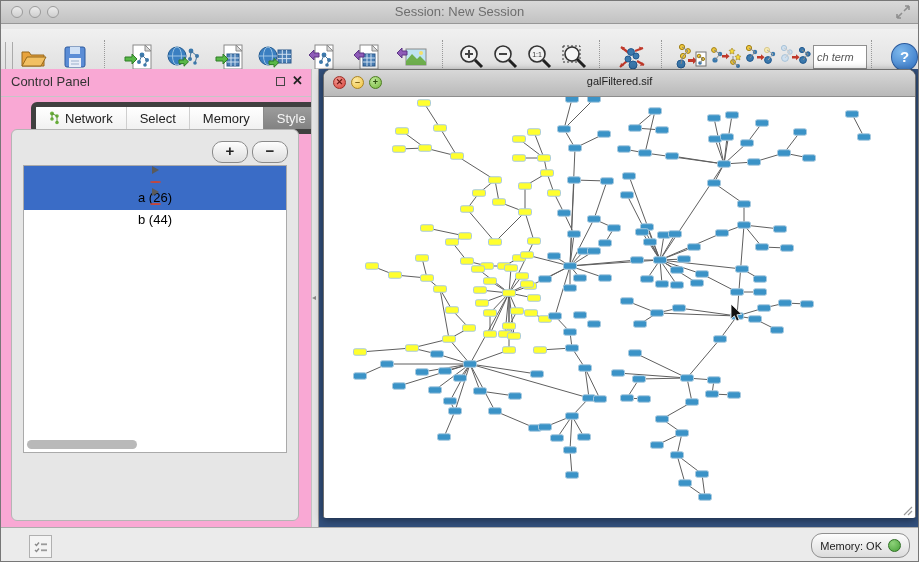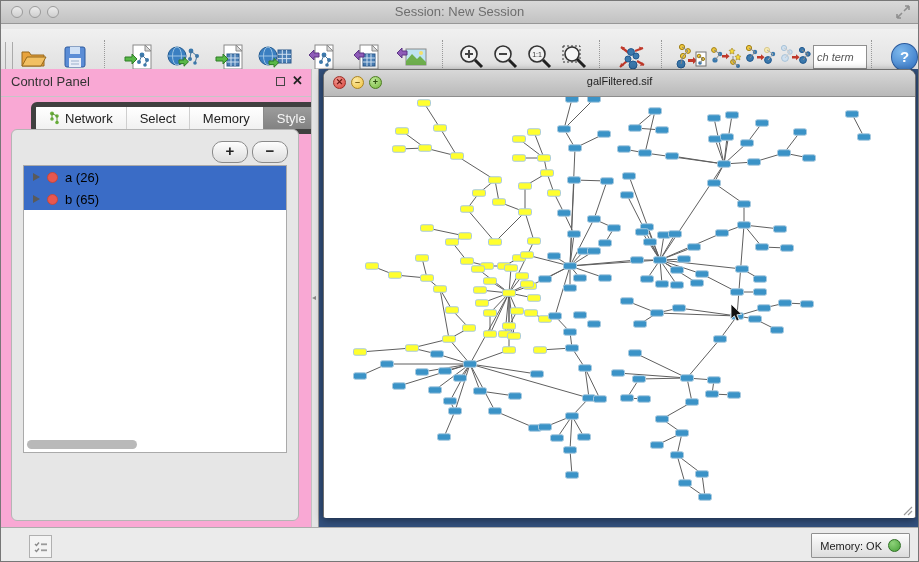--- a/index.html
+++ b/index.html
@@ -38,21 +38,21 @@
   .cp-float{position:absolute;right:26px;top:8px;width:9px;height:9px;border:1.5px solid #444;box-sizing:border-box;}
   .cp-close{position:absolute;right:8px;top:4px;font-size:13px;font-weight:bold;color:#222;}
   .seg{position:absolute;left:30px;top:33px;display:flex;border:5px solid #404040;border-radius:6px;background:#fff;overflow:hidden;height:22px;align-items:stretch;}
   .seg-item{display:flex;align-items:center;gap:5px;padding:0 13px;font-size:13px;color:#222;border-left:1px solid #cfcfcf;background:linear-gradient(#ffffff,#f1f1f1);}
   .seg-item:first-child{border-left:none;}
   .seg-item.active{background:linear-gradient(#9c9c9c,#828282);color:#f5f5f5;border-left-color:#8a8a8a;}
   .cp-panel{position:absolute;left:10px;top:60px;width:288px;height:392px;border:1px solid #b5b5b5;border-radius:6px;background:#e6e6e6;box-sizing:border-box;}
   .pm-btn{position:absolute;top:11px;width:34px;height:20px;border:1px solid #8a8a8a;border-radius:10px;
     background:linear-gradient(#fdfdfd,#dedede);font-size:15px;font-weight:bold;color:#222;text-align:center;line-height:17px;}
   .sets-list{position:absolute;left:11px;top:35px;width:264px;height:288px;background:#fff;border:1px solid #aaa;box-sizing:border-box;overflow:hidden;}
-  .set-row{height:22px;display:flex;align-items:center;gap:7px;padding-left:9px;font-size:13px;color:#000;}
+  .set-row{height:22px;display:flex;align-items:center;gap:7px;font-size:13px;color:#000;flex-direction:column;}
   .set-row.selected{background:#3a6cc6;}
   .tri{width:0;height:0;border-left:7px solid #5a5a5a;border-top:4.5px solid transparent;border-bottom:4.5px solid transparent;}
   .red-dot{width:11px;height:11px;border-radius:50%;background:#e8574f;border:1px solid #c04840;box-sizing:border-box;}
   .hscroll{position:absolute;left:3px;bottom:3px;width:110px;height:9px;border-radius:5px;background:#b9b9b9;}
   .cp-actions{position:absolute;left:0;top:397px;width:100%;height:34px;}
   .act-btn{position:absolute;height:30px;border:1px solid #8a8a8a;border-radius:8px;
     background:linear-gradient(#fdfdfd,#e3e3e3);display:flex;align-items:center;justify-content:center;box-sizing:border-box;}
 
   
   .splitter{position:absolute;left:310px;top:0;width:8px;height:100%;background:#e4e4e4;border-left:1px solid #c2c2c2;border-right:1px solid #9a9a9a;box-sizing:border-box;}
@@ -70,21 +70,21 @@
   .nw-red{left:9px;background:radial-gradient(circle at 35% 30%,#f09a93,#d9433a);border:1px solid #9e2e27;color:#6b1510;}
   .nw-yellow{left:27px;background:radial-gradient(circle at 35% 30%,#fbe9a8,#f0c33c);border:1px solid #ab8420;color:#7a5b10;}
   .nw-green{left:45px;background:radial-gradient(circle at 35% 30%,#c0e89a,#75b73c);border:1px solid #4e7d22;color:#2c4e10;}
   .nw-canvas{position:relative;width:100%;height:421px;background:#fff;overflow:hidden;border-radius:0 0 2px 2px;}
   .resize-grip{position:absolute;right:2px;bottom:2px;width:14px;height:14px;}
 
   
   .statusbar{position:absolute;left:0;bottom:0;width:100%;height:34px;background:#ebebeb;border-top:1px solid #adadad;box-sizing:border-box;}
   .task-btn{position:absolute;left:28px;top:7px;width:21px;height:21px;border:1px solid #b0b0b0;background:#f4f4f4;
     display:flex;align-items:center;justify-content:center;}
-  .memory-btn{position:absolute;right:8px;top:5px;height:23px;padding:0 8px;border:1px solid #909090;border-radius:1px;
+  .memory-btn{position:absolute;right:8px;top:5px;height:23px;padding:0 8px;border:1px solid #909090;border-radius:11px;
     background:linear-gradient(#fdfdfd,#dcdcdc);display:flex;align-items:center;gap:6px;font-size:11px;color:#222;}
   .mem-dot{width:13px;height:13px;border-radius:50%;background:radial-gradient(circle at 35% 30%,#8ed27a,#47a038);border:1px solid #2f7024;box-sizing:border-box;}
 </style>
 </head>
 <body>
 
 <div class="app">
 
   <div class="titlebar">
     <div class="tl-dot" style="left:10px"></div>
@@ -339,21 +339,21 @@
 
         <div class="sets-list">
           <div class="set-row selected">
             <span class="tri"></span>
             <span class="red-dot"></span>
             <span>a (26)</span>
           </div>
           <div class="set-row selected">
             <span class="tri"></span>
             <span class="red-dot"></span>
-            <span>b (65)</span>
+            <span>b (44)</span>
           </div>
           <div class="hscroll"></div>
         </div>
 
         <div class="cp-actions">
           <div class="act-btn" style="left:17px;width:31px">
             <svg width="20" height="20" viewBox="0 0 20 20">
               <path d="M16 4 C9 5 7 8 3 10 C7 12 9 15 16 16" stroke="#3a3a3a" stroke-width="2.4" fill="none"></path>
               <path d="M16 1 l1 6 -6 -2 z M16 19 l1 -6 -6 2 z" fill="#3a3a3a"></path>
             </svg>

